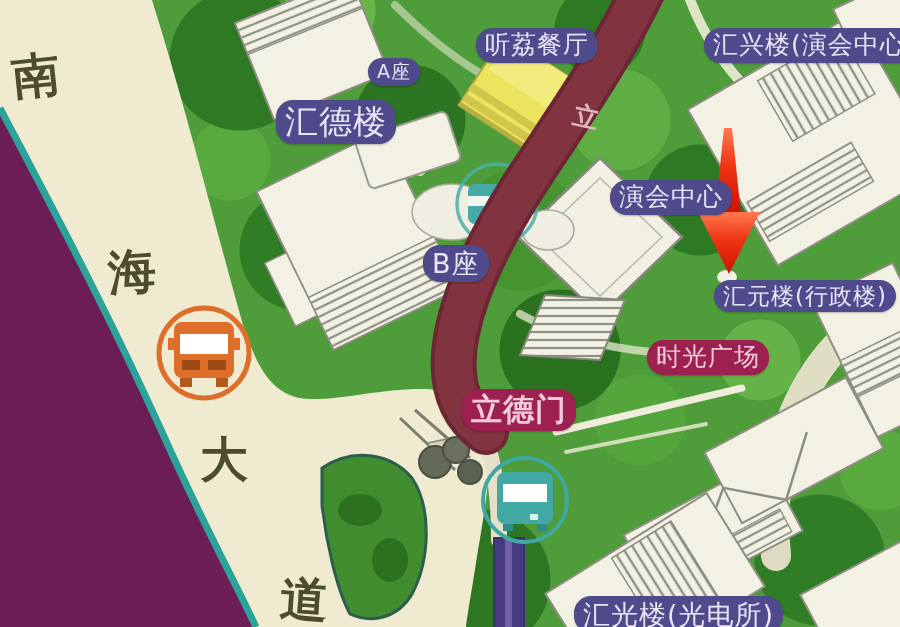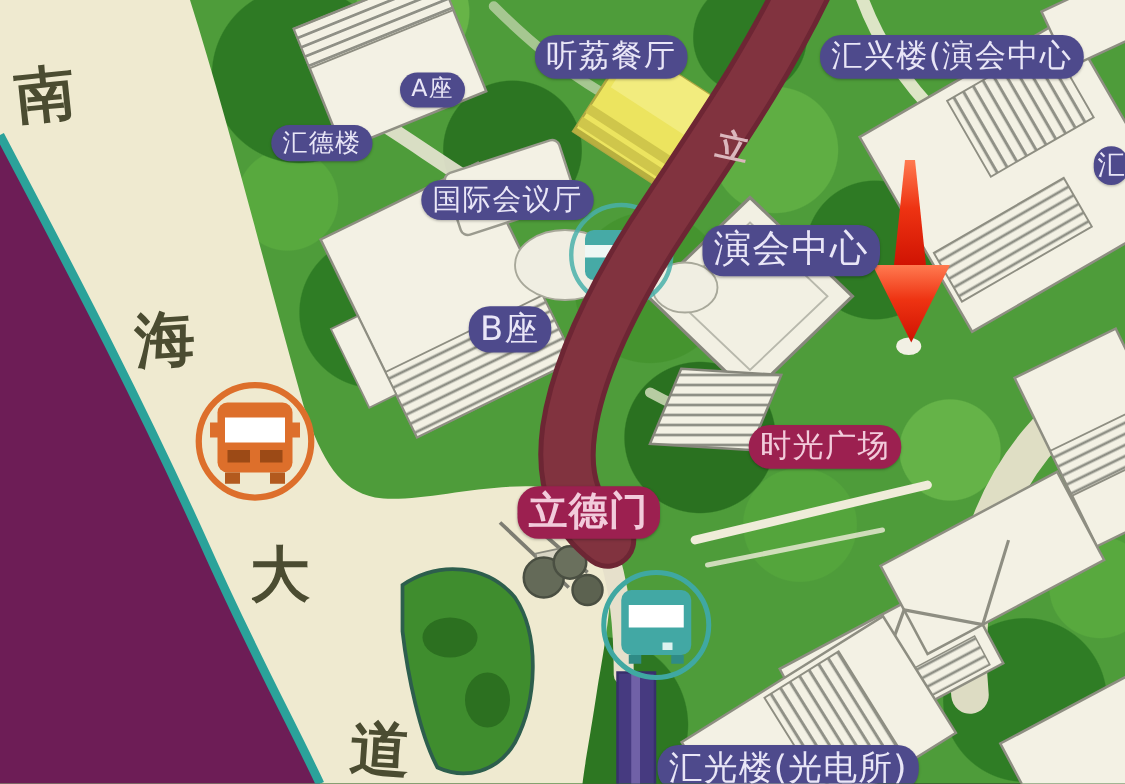--- a/index.html
+++ b/index.html
@@ -22,20 +22,21 @@
       radial-gradient(circle at 760px 360px, #65b348 0 40px, rgba(0,0,0,0) 41px),
       radial-gradient(circle at 300px 250px, #2f7d25 0 60px, rgba(0,0,0,0) 61px),
       radial-gradient(circle at 230px 160px, #58a93e 0 40px, rgba(0,0,0,0) 41px),
       radial-gradient(circle at 600px 30px,  #2e7a24 0 45px, rgba(0,0,0,0) 46px);
   }
   #scene{position:absolute;left:0;top:0;}
   .lbl{
     position:absolute;white-space:nowrap;line-height:1.15;
     padding:3px 9px;border-radius:17px;letter-spacing:1px;
     box-shadow:0 1px 2px rgba(0,0,0,.25);
+    margin-left:48px;
   }
   .purple{background:#4e4a8c;color:#e9e6f7;}
   .crimson{background:#9c2050;color:#f2cbdb;}
   .street-char{
     position:absolute;color:#4b4c31;font-weight:bold;font-size:48px;
   }
   .road-glyph{
     position:absolute;left:573px;top:100px;font-size:26px;color:#dbb7bd;
     transform:rotate(12deg);font-weight:bold;
   }
@@ -207,23 +208,23 @@
 
   <div class="street-char" style="left:12px;top:44px;transform:rotate(-6deg);">南</div>
   <div class="street-char" style="left:108px;top:240px;transform:rotate(-4deg);">海</div>
   <div class="street-char" style="left:200px;top:428px;">大</div>
   <div class="street-char" style="left:280px;top:568px;transform:rotate(4deg);">道</div>
 
   <div class="road-glyph">立</div>
 
   <div class="lbl purple" style="left:428px;top:28px;font-size:25px;">听荔餐厅</div>
   <div class="lbl purple" style="left:656px;top:28px;font-size:25px;">汇兴楼(演会中心</div>
-  <div class="lbl purple" style="left:217px;top:100px;font-size:20px;">汇德楼</div>
+  <div class="lbl purple" style="left:228px;top:100px;font-size:33px;">汇德楼</div>
   <div class="lbl purple" style="left:320px;top:58px;font-size:19px;">A座</div>
-  <div class="lbl purple" style="left:337px;top:144px;font-size:23px;">国际会议厅</div>
   <div class="lbl purple" style="left:375px;top:245px;font-size:27px;">B座</div>
-  <div class="lbl purple" style="left:562px;top:180px;font-size:30px;">演会中心</div>
+  <div class="lbl purple" style="left:562px;top:180px;font-size:25px;">演会中心</div>
+  <div class="lbl purple" style="left:666px;top:280px;font-size:23px;">汇元楼(行政楼)</div>
   <div class="lbl crimson" style="left:599px;top:340px;font-size:25px;">时光广场</div>
   <div class="lbl crimson" style="left:414px;top:389px;font-size:31px;font-weight:bold;">立德门</div>
   <div class="lbl purple" style="left:526px;top:596px;font-size:27px;">汇光楼(光电所)</div>
   <div class="lbl purple clip-right" style="left:875px;top:117px;font-size:22px;">汇</div>
 
 </div>
 
 </body></html>

